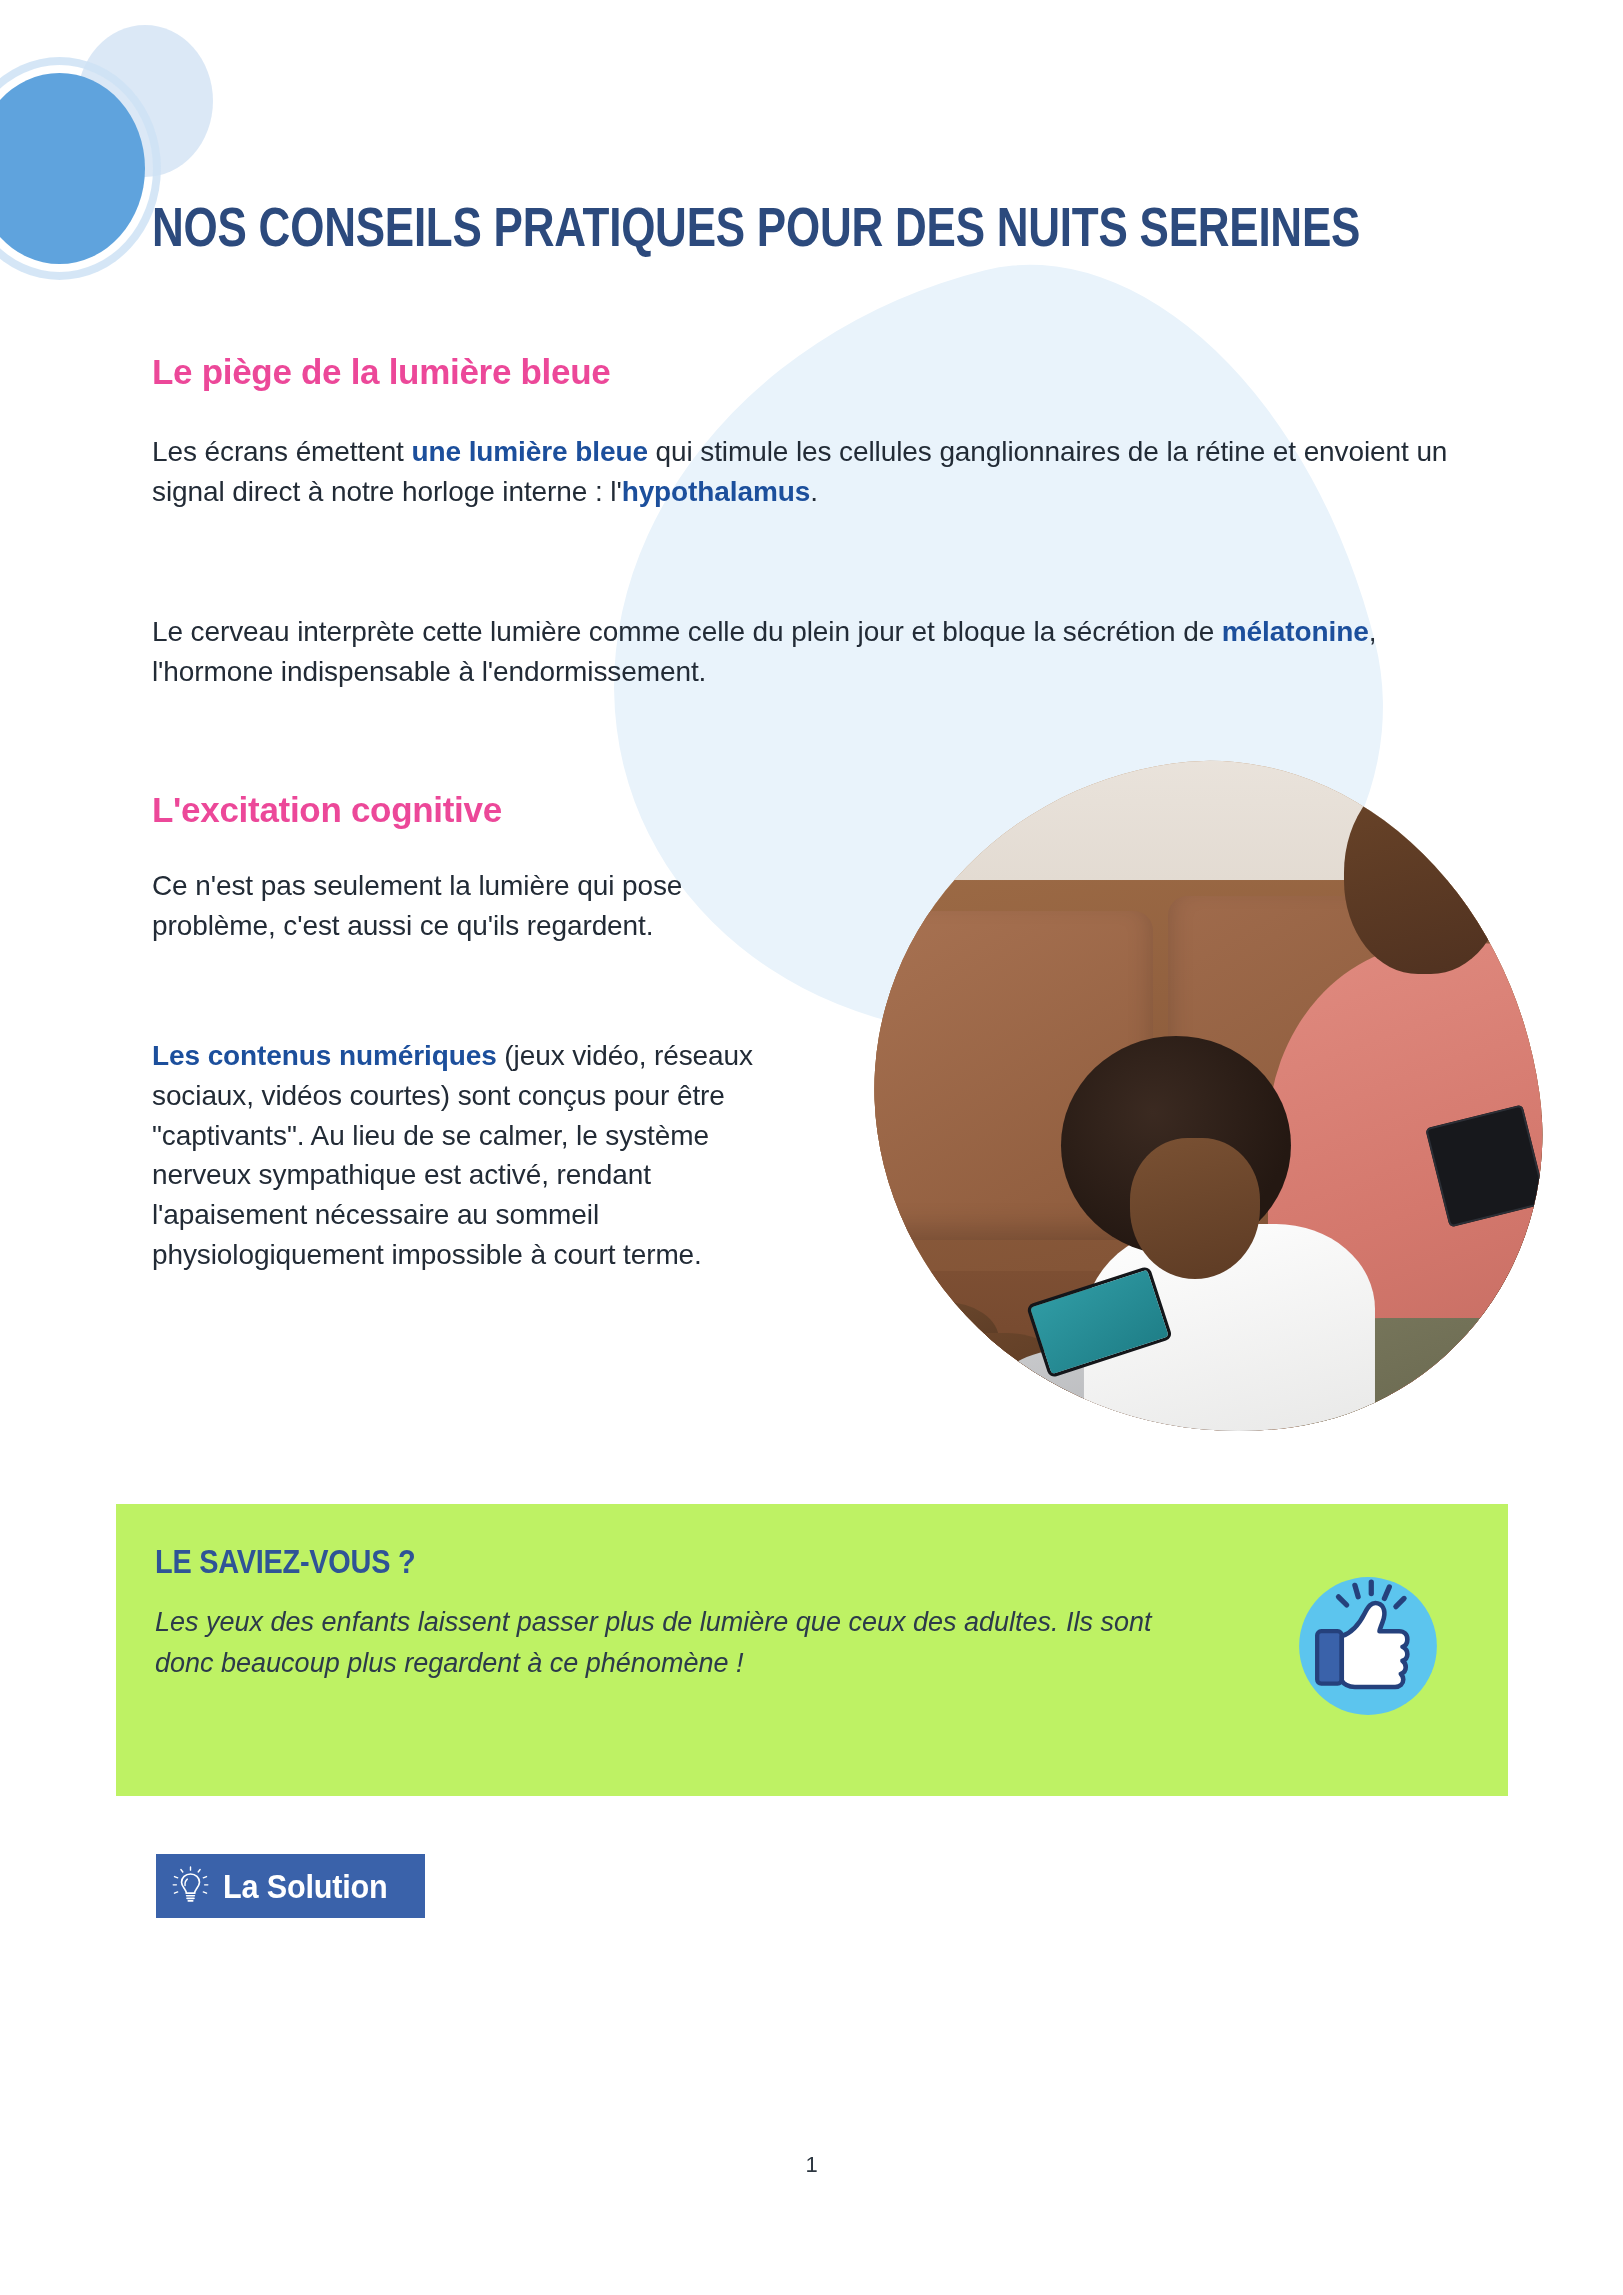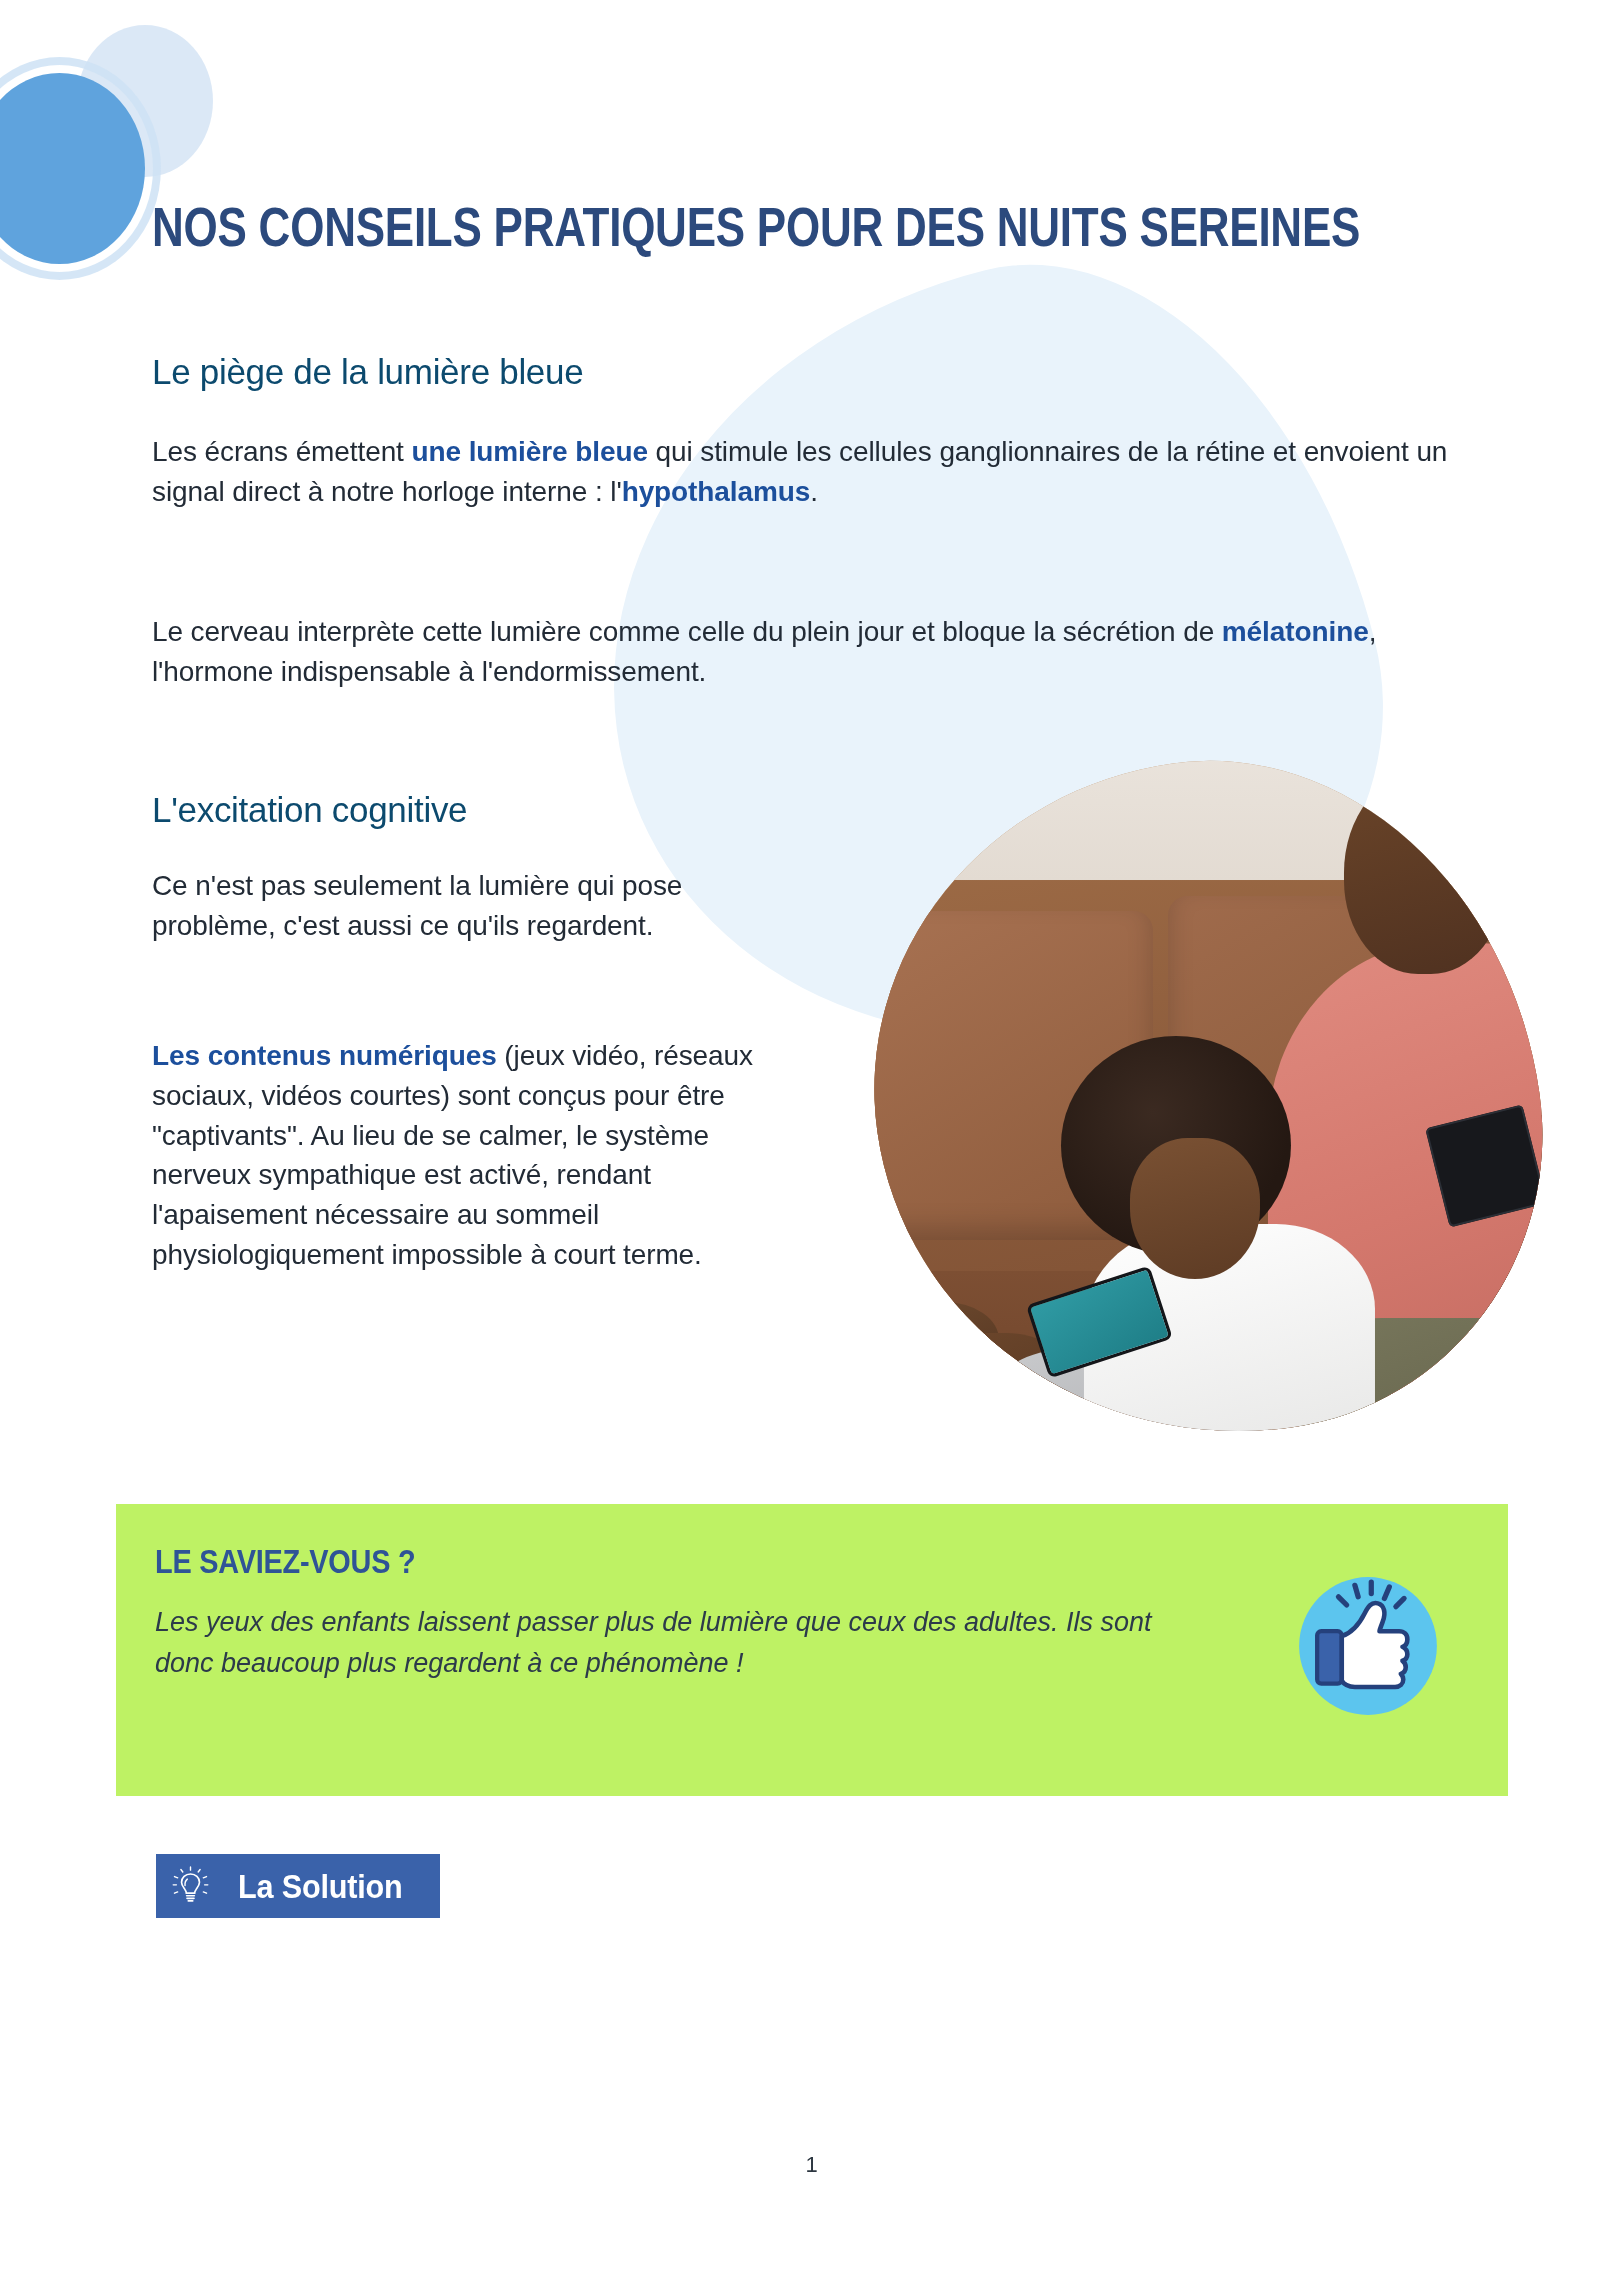--- a/index.html
+++ b/index.html
@@ -68,22 +68,22 @@
     font-family: "Liberation Sans Narrow", "Liberation Sans", sans-serif;
     transform: scaleX(.80);
     transform-origin: left center;
     white-space: nowrap;
   }
 
   
   .sec-heading {
     position: absolute;
     font-size: 35px;
-    font-weight: 400;
-    color: #0c4a6e;
+    font-weight: 700;
+    color: #ec4899;
     letter-spacing: -0.3px;
     white-space: nowrap;
   }
   #heading-lumiere-bleue { left: 152px; top: 323px; }
   #heading-excitation    { left: 152px; top: 771px; margin-top: 19px; }
 
   
   .para {
     position: absolute;
     color: #222b36;
@@ -239,21 +239,21 @@
   }
 
   
   #solution-badge {
     position: absolute;
     left: 156px; top: 1854px;
     height: 64px;
     background: #3a62aa;
     display: flex;
     align-items: center;
-    gap: 27px;
+    gap: 12px;
     padding: 0 18.3px 0 14.4px;
   }
   #solution-label {
     color: #ffffff;
     font-size: 34px;
     font-weight: 700;
     letter-spacing: -0.2px;
     font-family: "Liberation Sans Narrow", "Liberation Sans", sans-serif;
     transform: scaleX(.9);
     transform-origin: left center;

